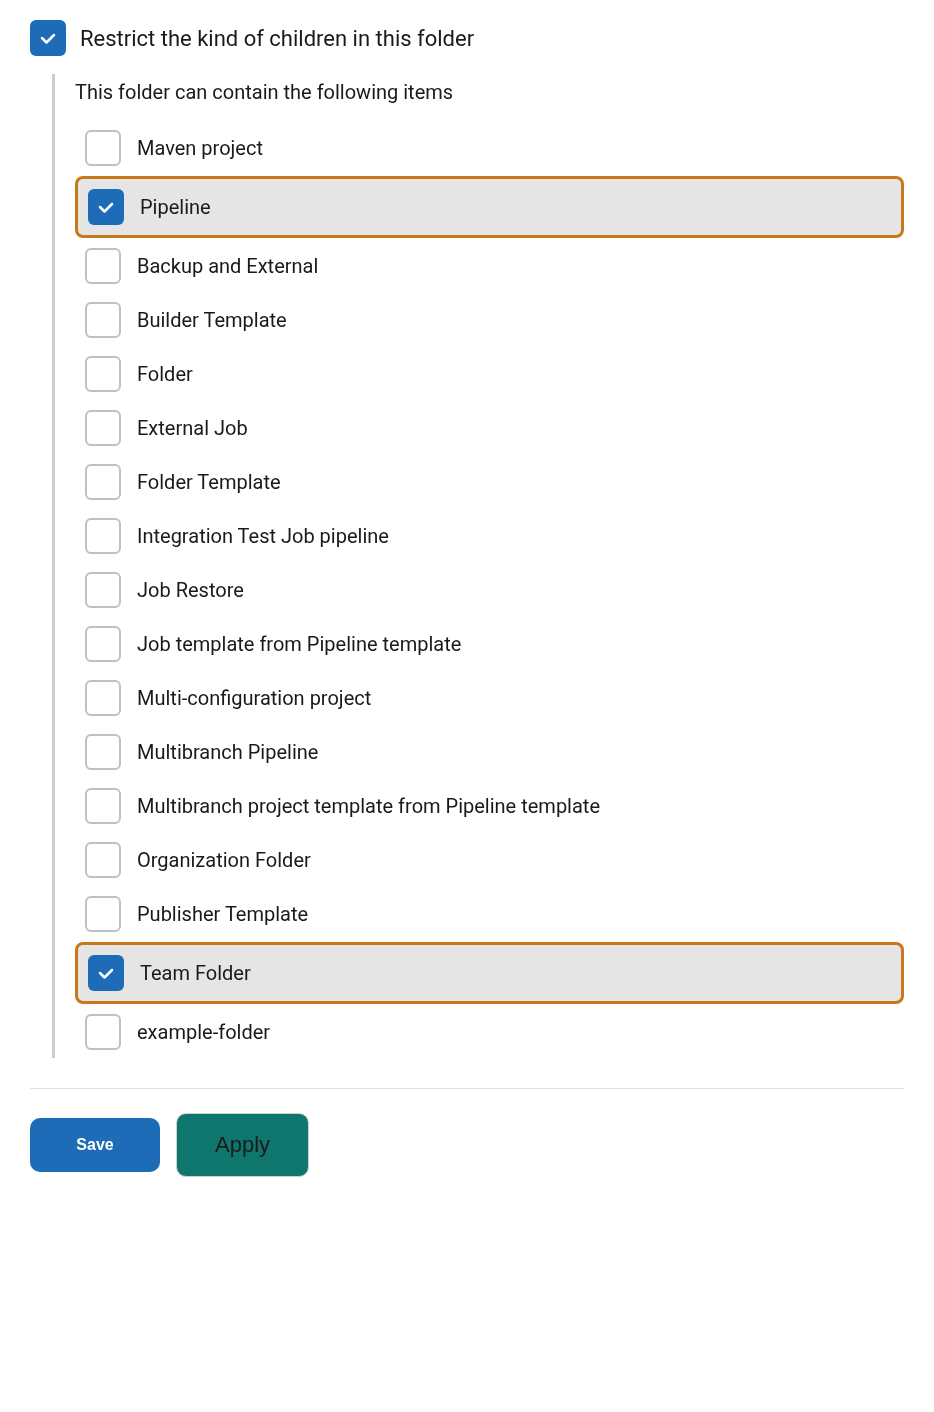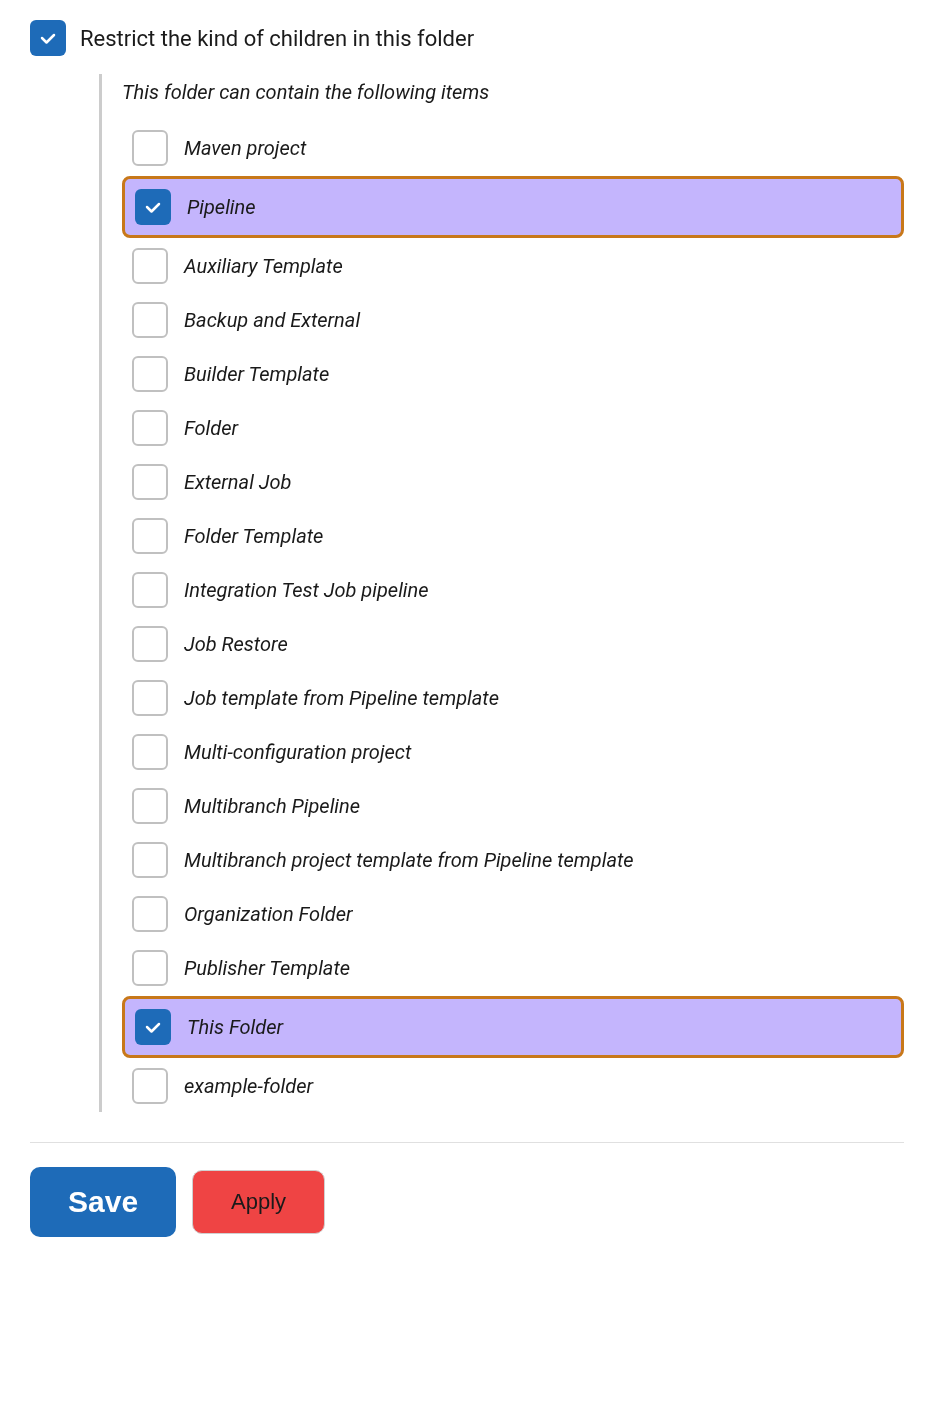--- a/index.html
+++ b/index.html
@@ -41,24 +41,23 @@
       height: 20px;
     }
 
     .header-text {
       font-size: 22px;
       font-weight: 400;
       color: #1a1a1a;
     }
 
     .indent-block {
-      margin-left: 69px;
+      margin-left: 22px;
       border-left: 3px solid #cccccc;
       padding-left: 20px;
-      font-style: italic;
     }
 
     .sub-header {
       font-size: 20px;
       color: #1a1a1a;
       margin-bottom: 18px;
       padding-top: 6px;
     }
 
     .item-list {
@@ -71,21 +70,21 @@
       display: flex;
       align-items: center;
       gap: 16px;
       padding: 8px 10px;
       border-radius: 6px;
     }
 
     .item-row.highlighted {
       border: 3px solid #c8781a;
       border-radius: 8px;
-      background: #c4b5fd;
+      background: #e5e5e5;
       padding: 10px 10px;
     }
 
     .checkbox-empty {
       width: 36px;
       height: 36px;
       border: 2px solid #c0c0c0;
       border-radius: 6px;
       background: #ffffff;
       flex-shrink: 0;
@@ -110,28 +109,28 @@
       align-items: center;
       padding-bottom: 30px;
     }
 
     .btn-save {
       background: #1e6bb8;
       color: #ffffff;
       border: none;
       border-radius: 10px;
       padding: 18px 38px;
-      font-size: 30px;
+      font-size: 16px;
       font-weight: 600;
       cursor: pointer;
       min-width: 130px;
     }
 
     .btn-apply {
-      background: #ef4444;
+      background: #0f766e;
       color: #1a1a1a;
       border: 1px solid #d0d0d0;
       border-radius: 10px;
       padding: 18px 38px;
       font-size: 22px;
       font-weight: 400;
       cursor: pointer;
       min-width: 130px;
     }
   </style>
@@ -159,24 +158,20 @@
       <div class="item-row highlighted">
         <div class="checkbox-blue">
           <svg viewBox="0 0 20 20" fill="none" xmlns="http://www.w3.org/2000/svg" width="20" height="20">
         <path d="M4 10L8.5 14.5L16 7" stroke="white" stroke-width="2.5" stroke-linecap="round" stroke-linejoin="round"></path>
       </svg>
         </div>
         <span class="item-label">Pipeline</span>
       </div>
       <div class="item-row">
         <div class="checkbox-empty"></div>
-        <span class="item-label">Auxiliary Template</span>
-      </div>
-      <div class="item-row">
-        <div class="checkbox-empty"></div>
         <span class="item-label">Backup and External</span>
       </div>
       <div class="item-row">
         <div class="checkbox-empty"></div>
         <span class="item-label">Builder Template</span>
       </div>
       <div class="item-row">
         <div class="checkbox-empty"></div>
         <span class="item-label">Folder</span>
       </div>
@@ -219,21 +214,21 @@
       <div class="item-row">
         <div class="checkbox-empty"></div>
         <span class="item-label">Publisher Template</span>
       </div>
       <div class="item-row highlighted">
         <div class="checkbox-blue">
           <svg viewBox="0 0 20 20" fill="none" xmlns="http://www.w3.org/2000/svg" width="20" height="20">
         <path d="M4 10L8.5 14.5L16 7" stroke="white" stroke-width="2.5" stroke-linecap="round" stroke-linejoin="round"></path>
       </svg>
         </div>
-        <span class="item-label">This Folder</span>
+        <span class="item-label">Team Folder</span>
       </div>
       <div class="item-row">
         <div class="checkbox-empty"></div>
         <span class="item-label">example-folder</span>
       </div>
     </div>
 
 </div>
 
 <div class="divider"></div>

